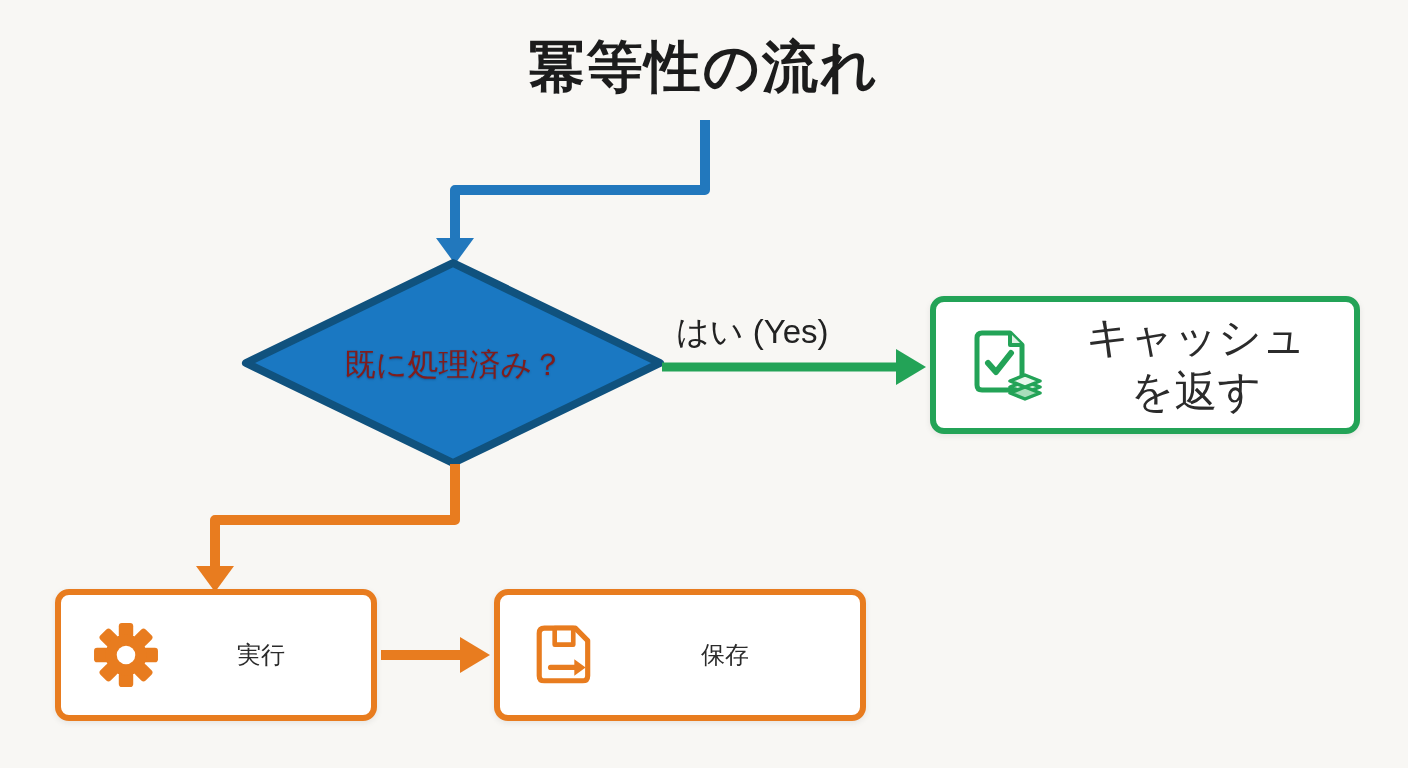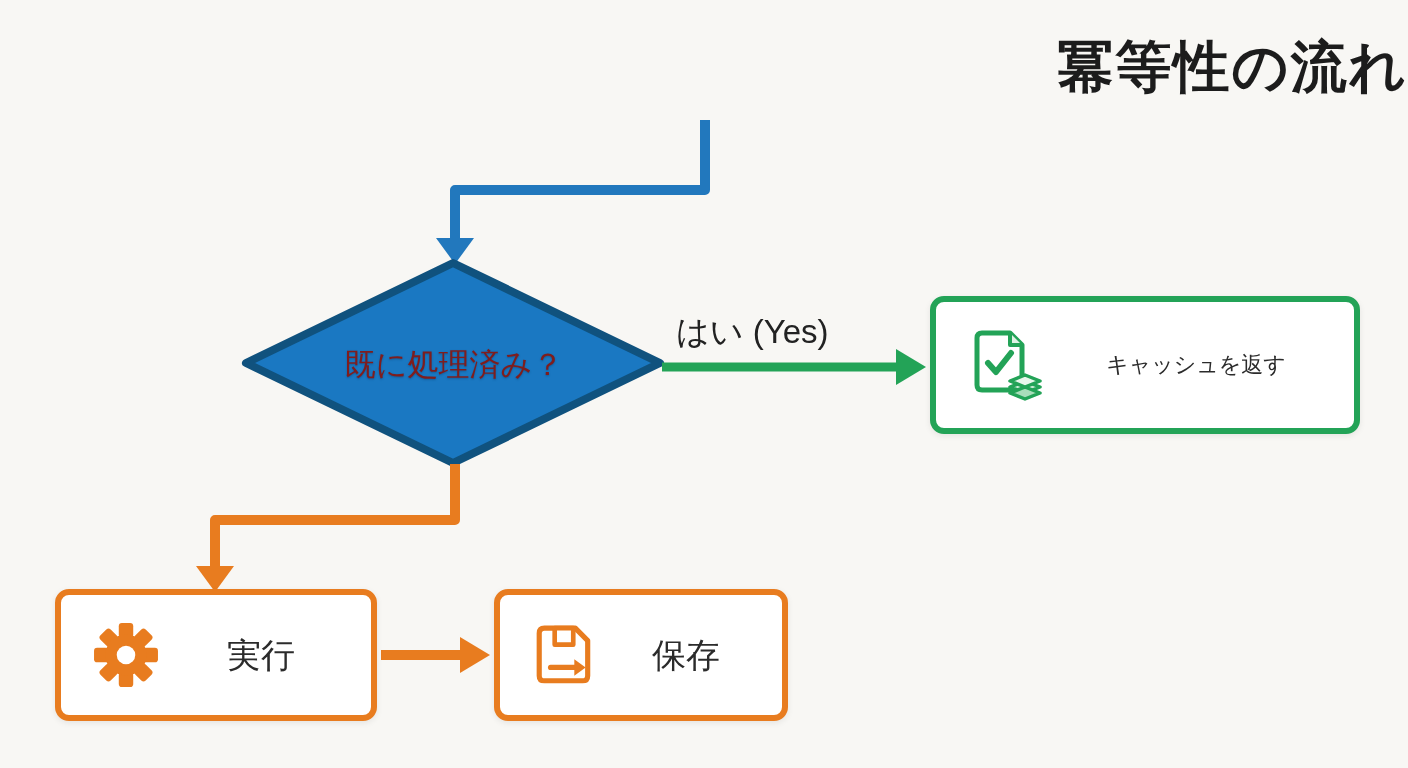--- a/index.html
+++ b/index.html
@@ -8,21 +8,21 @@
     background:#f8f7f4;
     font-family:"Liberation Sans","DejaVu Sans",sans-serif;
     overflow:hidden;
     position:relative;
   }
   .canvas{position:absolute;inset:0;width:1408px;height:768px;}
   .wires{position:absolute;left:0;top:0;width:1408px;height:768px;}
 
   .page-title{
     position:absolute;left:0;top:30px;width:1408px;
-    text-align:right;
+    text-align:center;
     font-size:56px;font-weight:700;color:#1c1c1c;
     letter-spacing:2px;
   }
 
   .diamond-label{
     position:absolute;left:268px;top:344px;width:372px;
     text-align:center;color:#7f1d1d;
     font-size:31px;font-weight:500;
     text-shadow:0 1px 2px rgba(0,40,80,.35);
   }
@@ -36,28 +36,28 @@
   .node-box{
     position:absolute;background:#ffffff;
     border-radius:14px;
     display:flex;align-items:center;
     box-shadow:0 2px 6px rgba(0,0,0,.08);
     box-sizing:border-box;
     padding:0 18px;
   }
   .node-box.green{border:6px solid #23a357;left:930px;top:296px;width:430px;height:138px;}
   .node-box.orange1{border:6px solid #e87c1f;left:55px;top:589px;width:322px;height:132px;}
-  .node-box.orange2{border:6px solid #e87c1f;left:494px;top:589px;width:294px;height:132px;}
+  .node-box.orange2{border:6px solid #e87c1f;left:494px;top:589px;width:372px;height:132px;}
 
   .node-icon{flex:0 0 auto;display:flex;align-items:center;justify-content:center;margin:0 10px 0 14px;}
   .node-label{
     flex:1;text-align:center;color:#2b2b2b;
-    font-size:34px;font-weight:500;line-height:1.25;
+    font-size:24px;font-weight:500;line-height:1.25;
   }
-  .node-box.green .node-label{max-width:226px;margin:0 auto;font-size:22px;}
+  .node-box.green .node-label{max-width:226px;margin:0 auto;font-size:43px;}
 </style>
 </head>
 <body>
 
 <div class="canvas">
 
   <svg class="wires" viewBox="0 0 1408 768" aria-hidden="true">
 
     <g>
       <polyline points="705,120 705,190 455,190 455,240" fill="none" stroke="#2278bd" stroke-width="10" stroke-linejoin="round" stroke-linecap="butt"></polyline>

